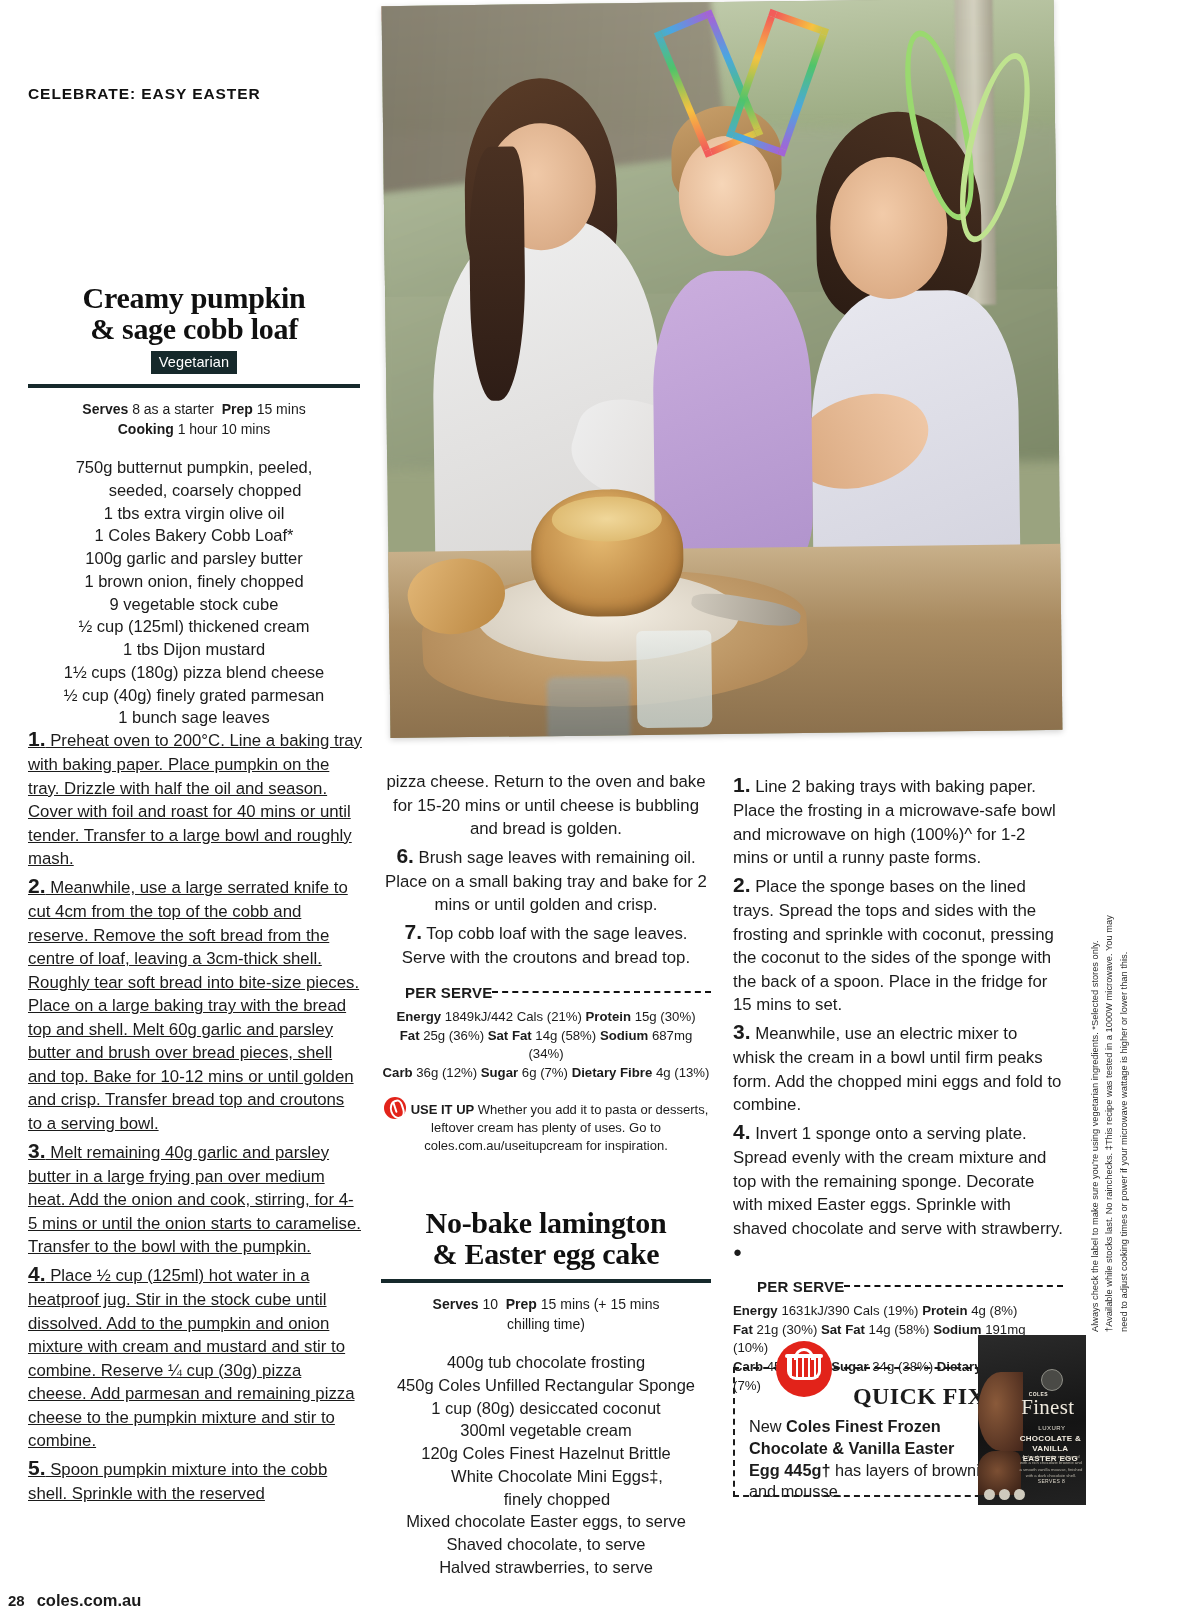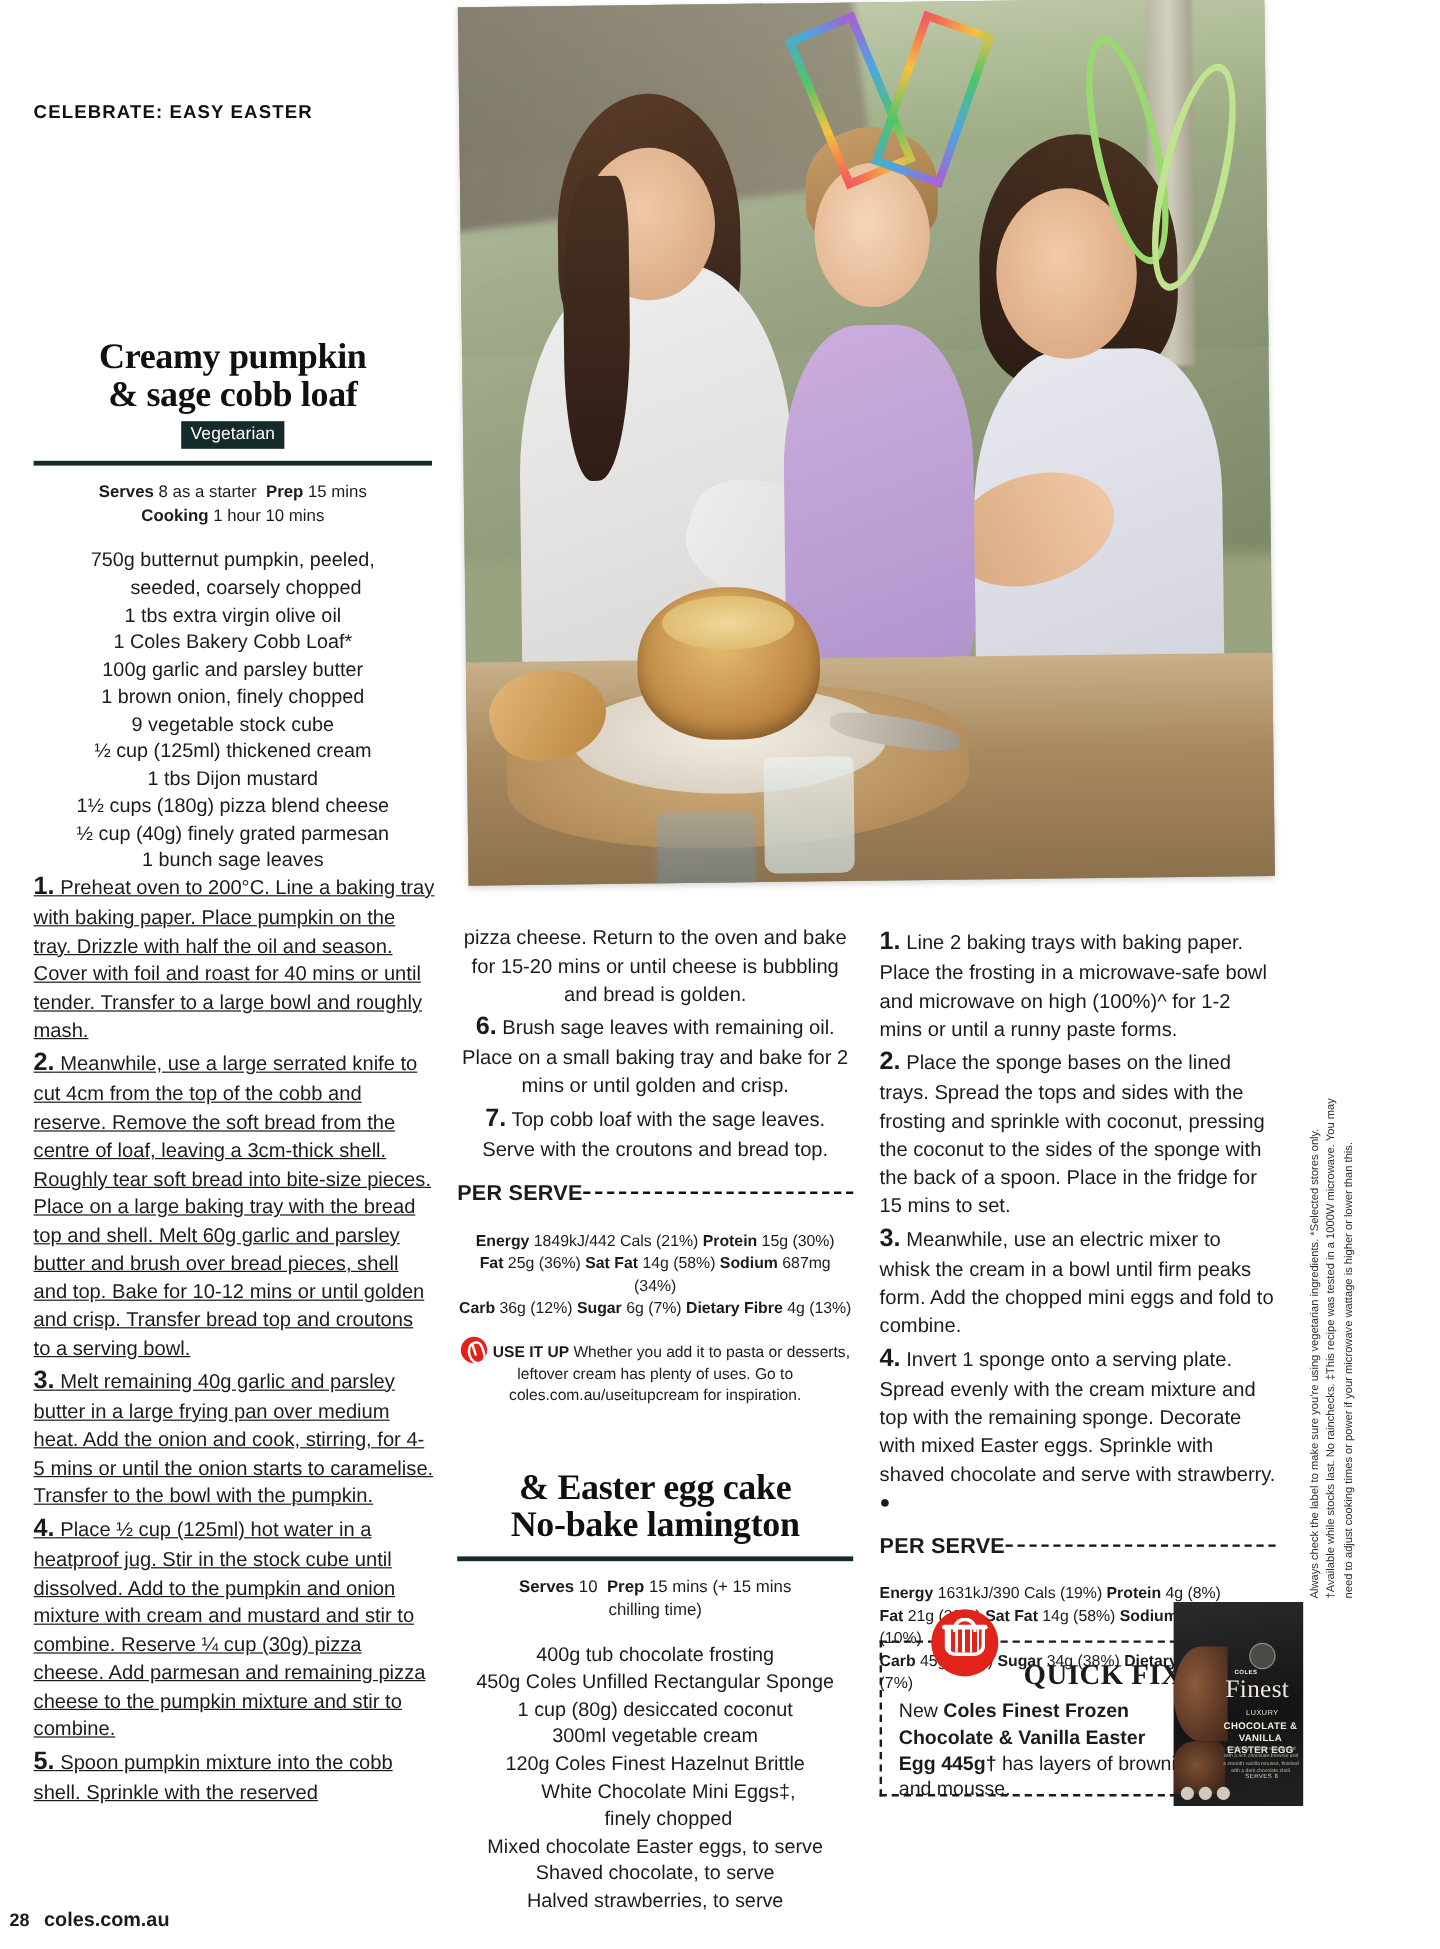--- a/index.html
+++ b/index.html
@@ -209,28 +209,28 @@
   .col2 { left:381px; top:770px; width:330px;text-align:center; }
   .col3 { left:733px; top:770px; width:330px; }
   .step { text-indent: 0; }
   .stepnum { font-weight: bold; font-size: 21px; }
   .endmark { font-size: 15px; }
 
   
   .nutri { margin-top: 12px; }
   .nutri-head {
     display:flex; align-items:center; gap:0;
-    font-size: 18px; font-weight:bold; letter-spacing:.2px;
+    font-size: 15px; font-weight:bold; letter-spacing:.2px;margin-left:24px;
   }
   .dashline {
     flex:1; height:0;
     border-top: 2px dashed #111;
   }
   .nutri-body {
-    font-size: 13.2px; line-height: 1.42; margin-top: 18px;
+    font-size: 13.2px; line-height: 1.42; margin-top: 5px;
   }
   .nutri-body b { font-weight: bold; }
 
   
   .useitup {
     margin-top: 14px;
     font-size: 13px; line-height: 1.39;
   }
   .uiu-badge {
     display:inline-block; vertical-align:-5px;
@@ -474,22 +474,22 @@
         <div><b>Carb</b><span> 36g (12%) </span><b>Sugar</b><span> 6g (7%) </span><b>Dietary Fibre</b><span> 4g (13%)</span></div>
       </div>
   </div>
 
   <div class="useitup">
     <span class="uiu-badge"></span><span class="uiu-label">USE IT UP</span><span> Whether you add it to pasta or desserts, leftover cream has plenty of uses. Go to coles.com.au/useitupcream for inspiration.</span>
   </div>
 
   <div class="r2">
     <div class="recipe-title">
+      <div>No-bake lamington</div>
       <div>&amp; Easter egg cake</div>
-      <div>No-bake lamington</div>
     </div>
     <div class="rule"></div>
     <div class="meta">
       <div>
         <b>Serves</b>
         <span>10</span>&nbsp;
         <b>Prep</b>
         <span>15 mins (+ 15 mins</span>
       </div>
       <div>chilling time)</div>

